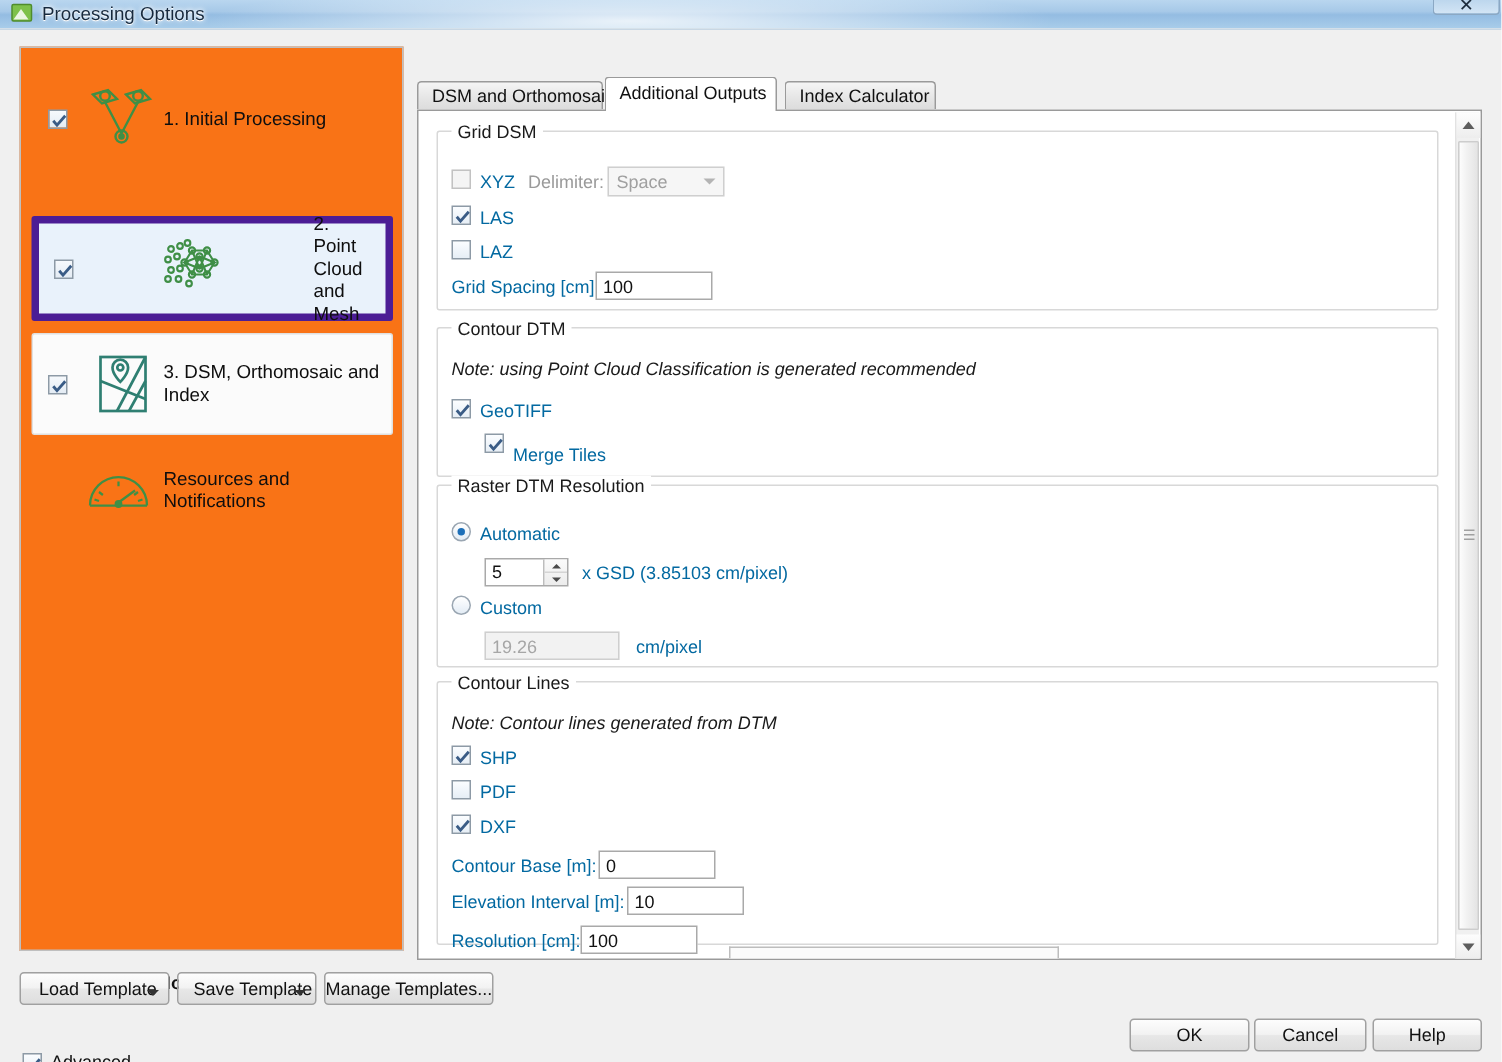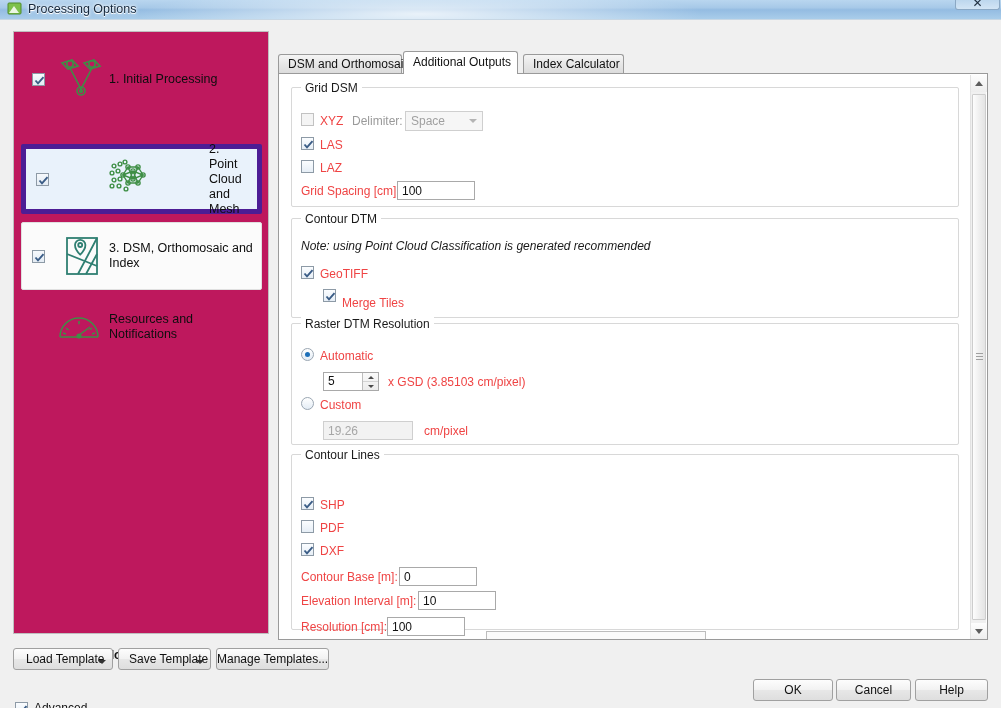--- a/index.html
+++ b/index.html
@@ -52,21 +52,21 @@
   
   .dialog-body {
     position: absolute; left: 0; top: 19px; width: 1001px; height: 689px;
     background: #f0f0f0;
     border-top: 1px solid #c8d7e4;
   }
 
   
   .sidebar {
     position: absolute; left: 13px; top: 11px; width: 256px; height: 603px;
-    background: #be185d;
+    background: #f97316;
     border: 1px solid #bfbfbf;
   }
   .side-item {
     position: absolute; left: 7px; width: 241px;
     display: flex; align-items: center;
     border: 1px solid transparent;
     border-radius: 2px;
   }
   .side-item.sel {
     background: #e9f2fb;
@@ -133,21 +133,21 @@
     position: absolute; top: -7px; left: 9px;
     background: #ffffff; padding: 0 4px;
     font-size: 12px; color: #1a1a1a; white-space: nowrap;
   }
 
   .note {
     position: absolute; font-style: italic; font-size: 12px; color: #1a1a1a;
     white-space: nowrap;
   }
   .lbl {
-    position: absolute; font-size: 12px; color: #ef4444; white-space: nowrap;
+    position: absolute; font-size: 12px; color: #0369a1; white-space: nowrap;
   }
   .lbl.dis { color: #9a9a9a; }
 
   
   .cb {
     position: absolute; width: 13px; height: 13px;
     border: 1px solid #8d9aa6;
     background: linear-gradient(to bottom, #fbfdff, #e6eef6);
   }
   .cb.dis { border-color: #c2c2c2; background: #f4f4f4; }
@@ -461,20 +461,21 @@
           <span class="rb" style="left:9px; top:73px;"></span>
           <span class="lbl" style="left:28px; top:74px;">Custom</span>
 
           <input class="txt dis" style="left: 31px; top: 97px; width: 90px;" value="19.26">
           <span class="lbl" style="left:132px; top:100px;">cm/pixel</span>
         </div>
 
         <div class="group" style="left:12px; top:380px; width:668px; height:176px;">
           <span class="group-title">Contour Lines</span>
 
+          <span class="note" style="left:9px; top:20px;">Note: Contour lines generated from DTM</span>
 
           <span class="cb" style="left:9px; top:42px;">
             <svg width="11" height="11" viewBox="0 0 11 11">
                 <path d="M1.5 5.5 L4 8.4 L9.5 2.2" stroke="#3a5c86" stroke-width="1.9" fill="none"></path>
               </svg>
           </span>
           <span class="lbl" style="left:28px; top:43px;">SHP</span>
 
           <span class="cb" style="left:9px; top:65px;"></span>
           <span class="lbl" style="left:28px; top:66px;">PDF</span>

